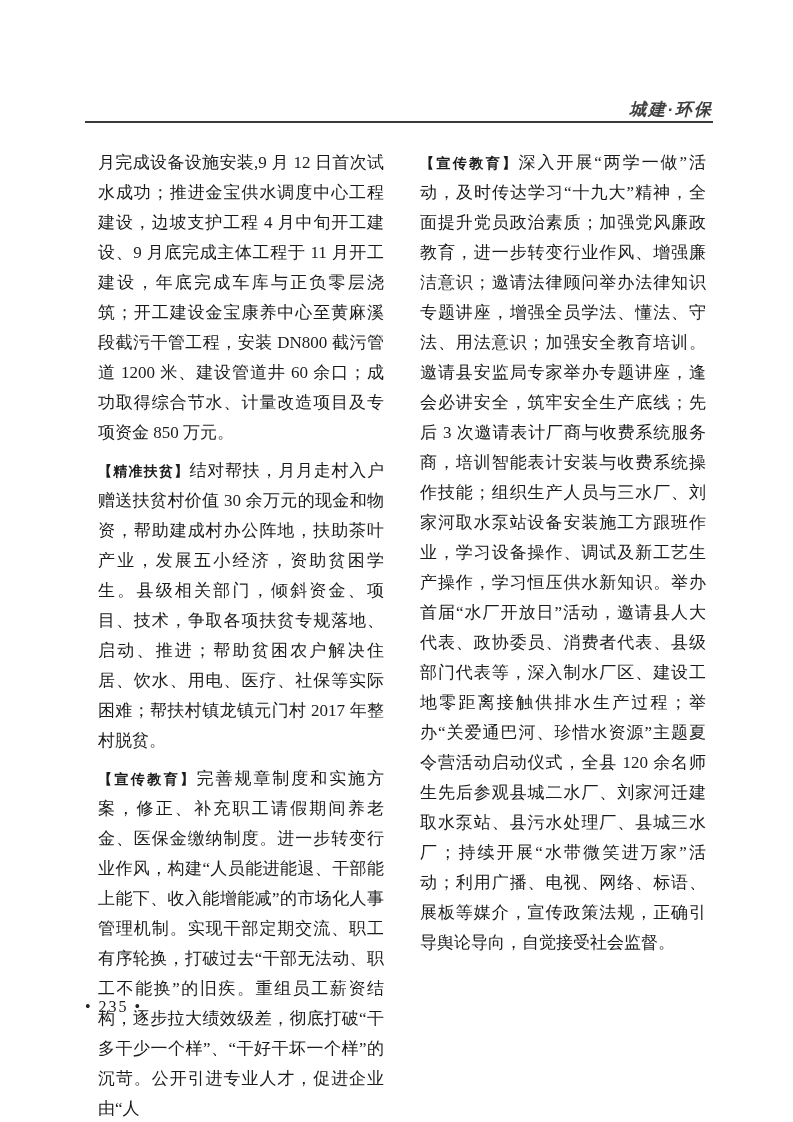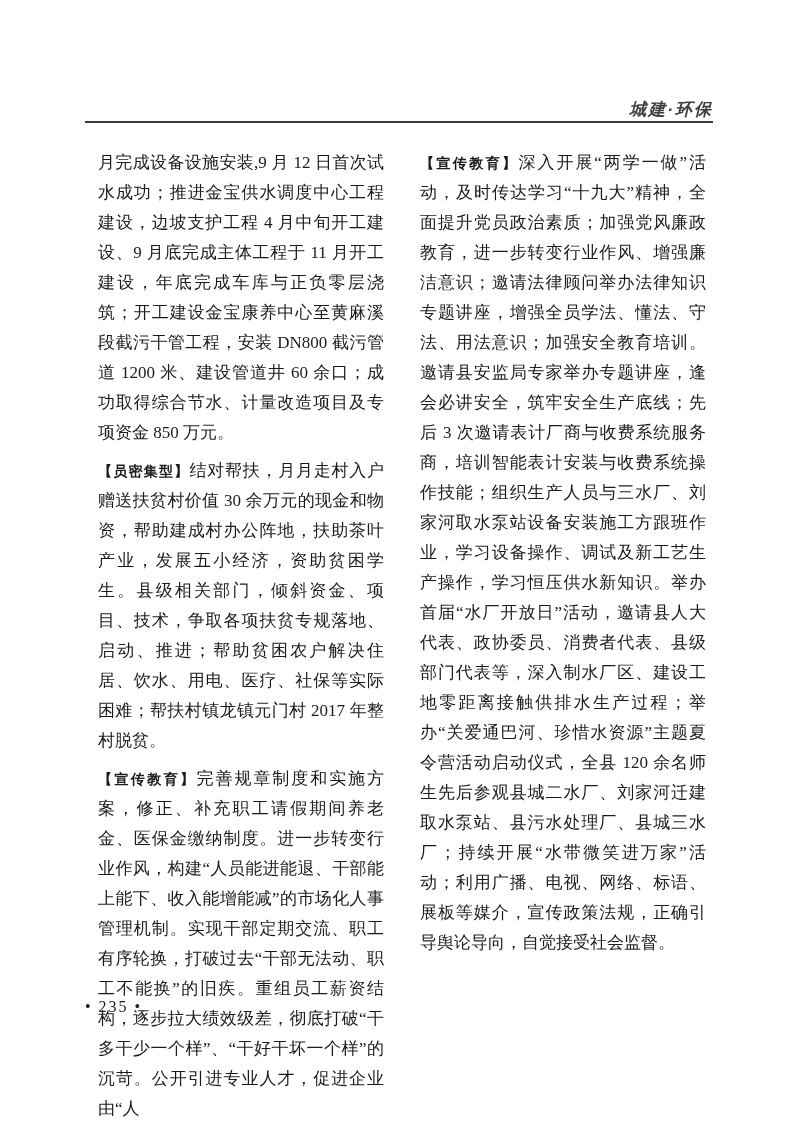--- a/index.html
+++ b/index.html
@@ -80,21 +80,21 @@
 
   <div class="running-head">城建·环保</div>
 
   <div class="head-rule"></div>
 
   <div class="content">
 
     <div class="col">
       <p><span>月完成设备设施安装,9 月 12 日首次试水成功；推进金宝供水调度中心工程建设，边坡支护工程 4 月中旬开工建设、9 月底完成主体工程于 11 月开工建设，年底完成车库与正负零层浇筑；开工建设金宝康养中心至黄麻溪段截污干管工程，安装 DN800 截污管道 1200 米、建设管道井 60 余口；成功取得综合节水、计量改造项目及专项资金 850 万元。</span></p>
 
-      <p><span class="entry-heading">【员密集型】</span><span>结对帮扶，月月走村入户赠送扶贫村价值 30 余万元的现金和物资，帮助建成村办公阵地，扶助茶叶产业，发展五小经济，资助贫困学生。县级相关部门，倾斜资金、项目、技术，争取各项扶贫专规落地、启动、推进；帮助贫困农户解决住居、饮水、用电、医疗、社保等实际困难；帮扶村镇龙镇元门村 2017 年整村脱贫。</span></p>
+      <p><span class="entry-heading">【精准扶贫】</span><span>结对帮扶，月月走村入户赠送扶贫村价值 30 余万元的现金和物资，帮助建成村办公阵地，扶助茶叶产业，发展五小经济，资助贫困学生。县级相关部门，倾斜资金、项目、技术，争取各项扶贫专规落地、启动、推进；帮助贫困农户解决住居、饮水、用电、医疗、社保等实际困难；帮扶村镇龙镇元门村 2017 年整村脱贫。</span></p>
 
       <p><span class="entry-heading">【宣传教育】</span><span>完善规章制度和实施方案，修正、补充职工请假期间养老金、医保金缴纳制度。进一步转变行业作风，构建“人员能进能退、干部能上能下、收入能增能减”的市场化人事管理机制。实现干部定期交流、职工有序轮换，打破过去“干部无法动、职工不能换”的旧疾。重组员工薪资结构，逐步拉大绩效级差，彻底打破“干多干少一个样”、“干好干坏一个样”的沉苛。公开引进专业人才，促进企业由“人</span></p>
     </div>
 
     <div class="col">
 
       <p><span class="entry-heading">【宣传教育】</span><span>深入开展“两学一做”活动，及时传达学习“十九大”精神，全面提升党员政治素质；加强党风廉政教育，进一步转变行业作风、增强廉洁意识；邀请法律顾问举办法律知识专题讲座，增强全员学法、懂法、守法、用法意识；加强安全教育培训。邀请县安监局专家举办专题讲座，逢会必讲安全，筑牢安全生产底线；先后 3 次邀请表计厂商与收费系统服务商，培训智能表计安装与收费系统操作技能；组织生产人员与三水厂、刘家河取水泵站设备安装施工方跟班作业，学习设备操作、调试及新工艺生产操作，学习恒压供水新知识。举办首届“水厂开放日”活动，邀请县人大代表、政协委员、消费者代表、县级部门代表等，深入制水厂区、建设工地零距离接触供排水生产过程；举办“关爱通巴河、珍惜水资源”主题夏令营活动启动仪式，全县 120 余名师生先后参观县城二水厂、刘家河迁建取水泵站、县污水处理厂、县城三水厂；持续开展“水带微笑进万家”活动；利用广播、电视、网络、标语、展板等媒介，宣传政策法规，正确引导舆论导向，自觉接受社会监督。</span></p>
     </div>
 
   </div>

